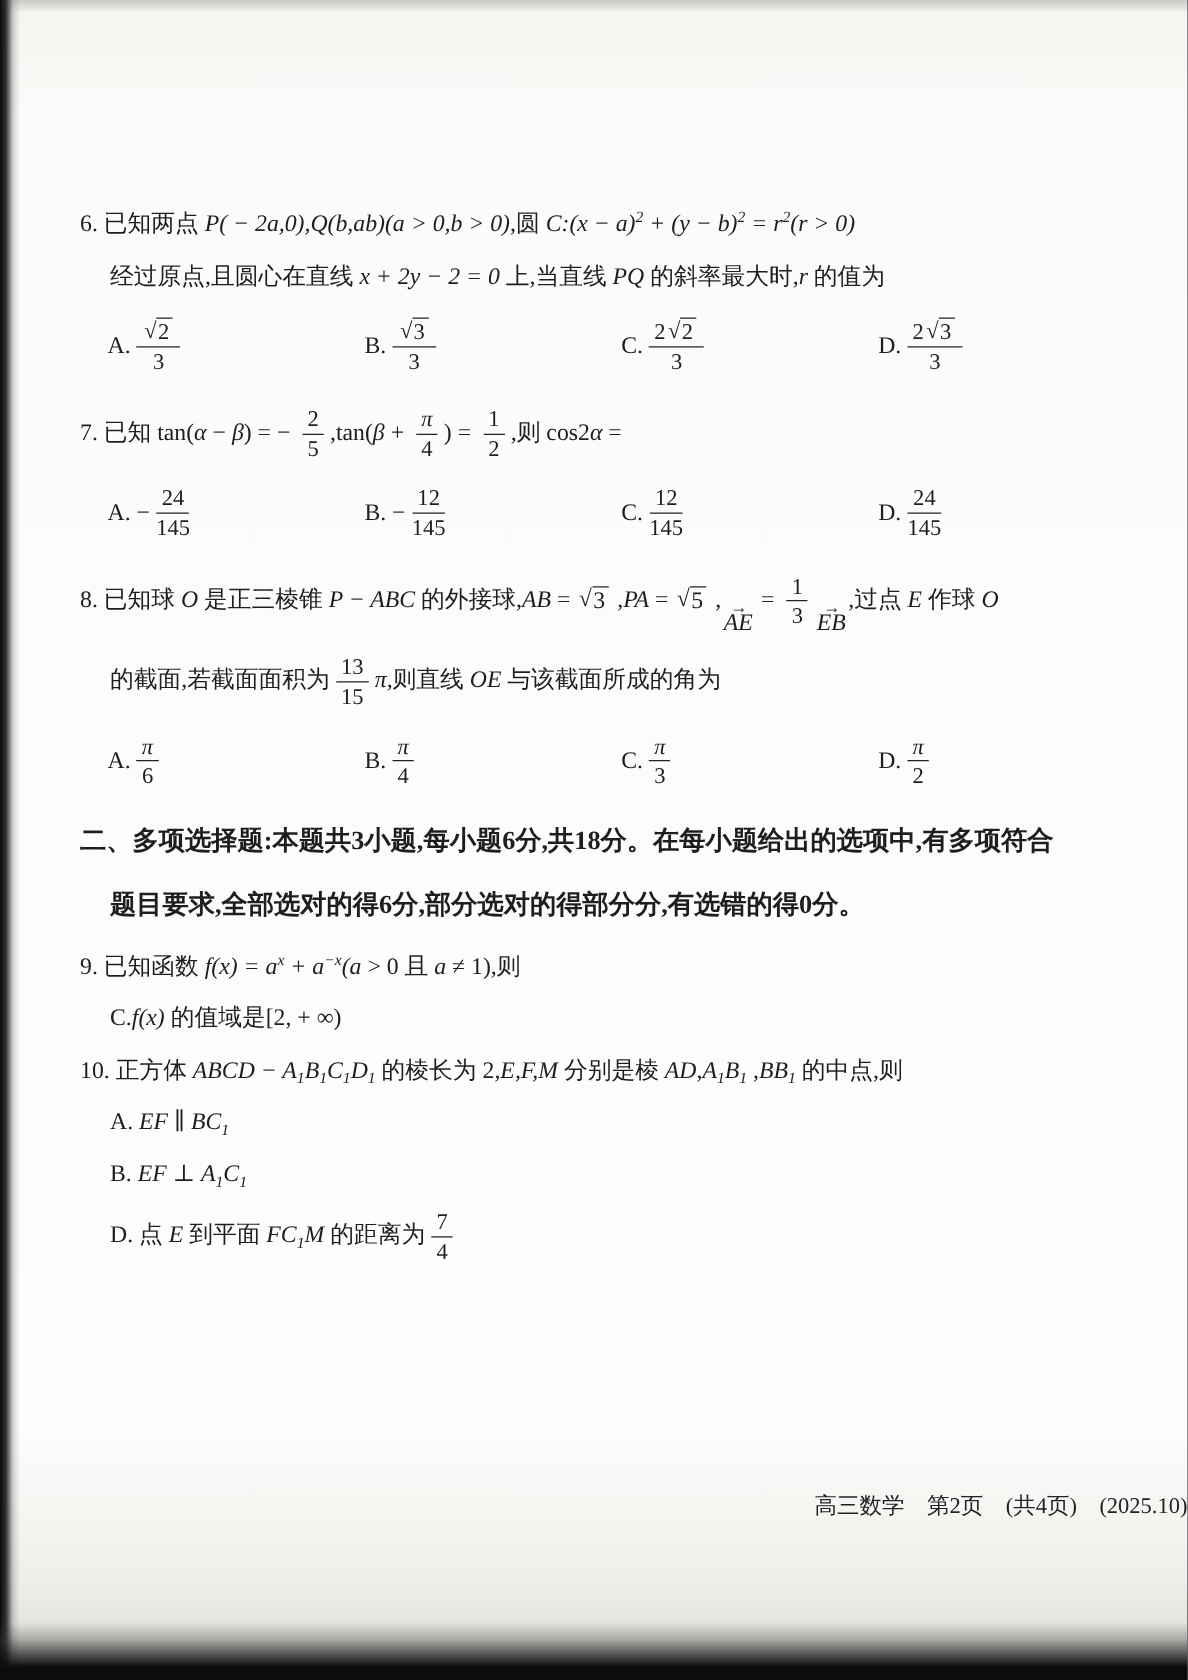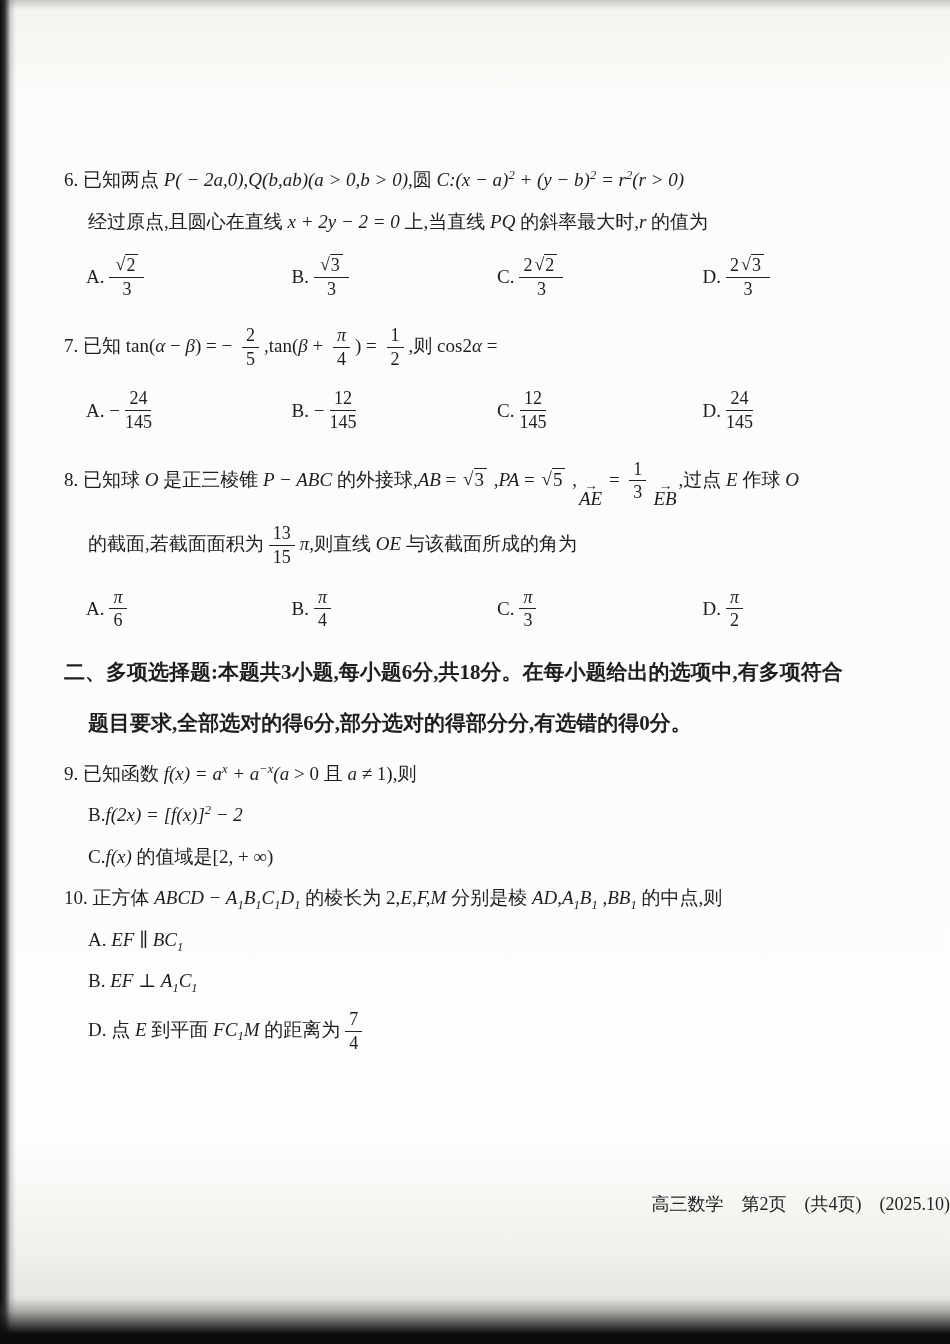--- a/index.html
+++ b/index.html
@@ -240,21 +240,20 @@
             </span>
             <span class="fd"><span>2</span></span>
           </span>
         </div>
     </div>
 
     <div class="line sect"><span>二、多项选择题:本题共3小题,每小题6分,共18分。在每小题给出的选项中,有多项符合</span></div>
     <div class="line sect cont"><span>题目要求,全部选对的得6分,部分选对的得部分分,有选错的得0分。</span></div>
 
     <div class="line"><span>9. 已知函数 </span><span class="mi">f(x) = a</span><sup class="mi">x</sup><span class="mi"> + a</span><sup class="mi">−x</sup><span class="mi">(a</span><span> &gt; 0 且 </span><span class="mi">a</span><span> ≠ 1)</span><span>,则</span></div>
-    <div class="line choice"><span>B.</span><span class="mi">f(2x) = [f(x)]</span><sup class="mi">2</sup><span class="mi"> − 2</span></div>
     <div class="line choice"><span>C.</span><span class="mi">f(x)</span><span> 的值域是[2, + ∞)</span></div>
 
     <div class="line"><span>10. 正方体 </span><span class="mi">ABCD − A</span><sub class="mi">1</sub><span class="mi">B</span><sub class="mi">1</sub><span class="mi">C</span><sub class="mi">1</sub><span class="mi">D</span><sub class="mi">1</sub><span> 的棱长为 2,</span><span class="mi">E,F,M</span><span> 分别是棱 </span><span class="mi">AD</span><span>,</span><span class="mi">A</span><sub class="mi">1</sub><span class="mi">B</span><sub class="mi">1</sub><span> ,</span><span class="mi">BB</span><sub class="mi">1</sub><span> 的中点,则</span></div>
     <div class="line choice"><span>A. </span><span class="mi">EF</span><span> ∥ </span><span class="mi">BC</span><sub class="mi">1</sub></div>
     <div class="line choice"><span>B. </span><span class="mi">EF</span><span> ⊥ </span><span class="mi">A</span><sub class="mi">1</sub><span class="mi">C</span><sub class="mi">1</sub></div>
     <div class="line choice"><span>D. 点 </span><span class="mi">E</span><span> 到平面 </span><span class="mi">FC</span><sub class="mi">1</sub><span class="mi">M</span><span> 的距离为</span><span class="frac">
           <span class="fn">
             <span>7</span>
           </span>
           <span class="fd"><span>4</span></span>

